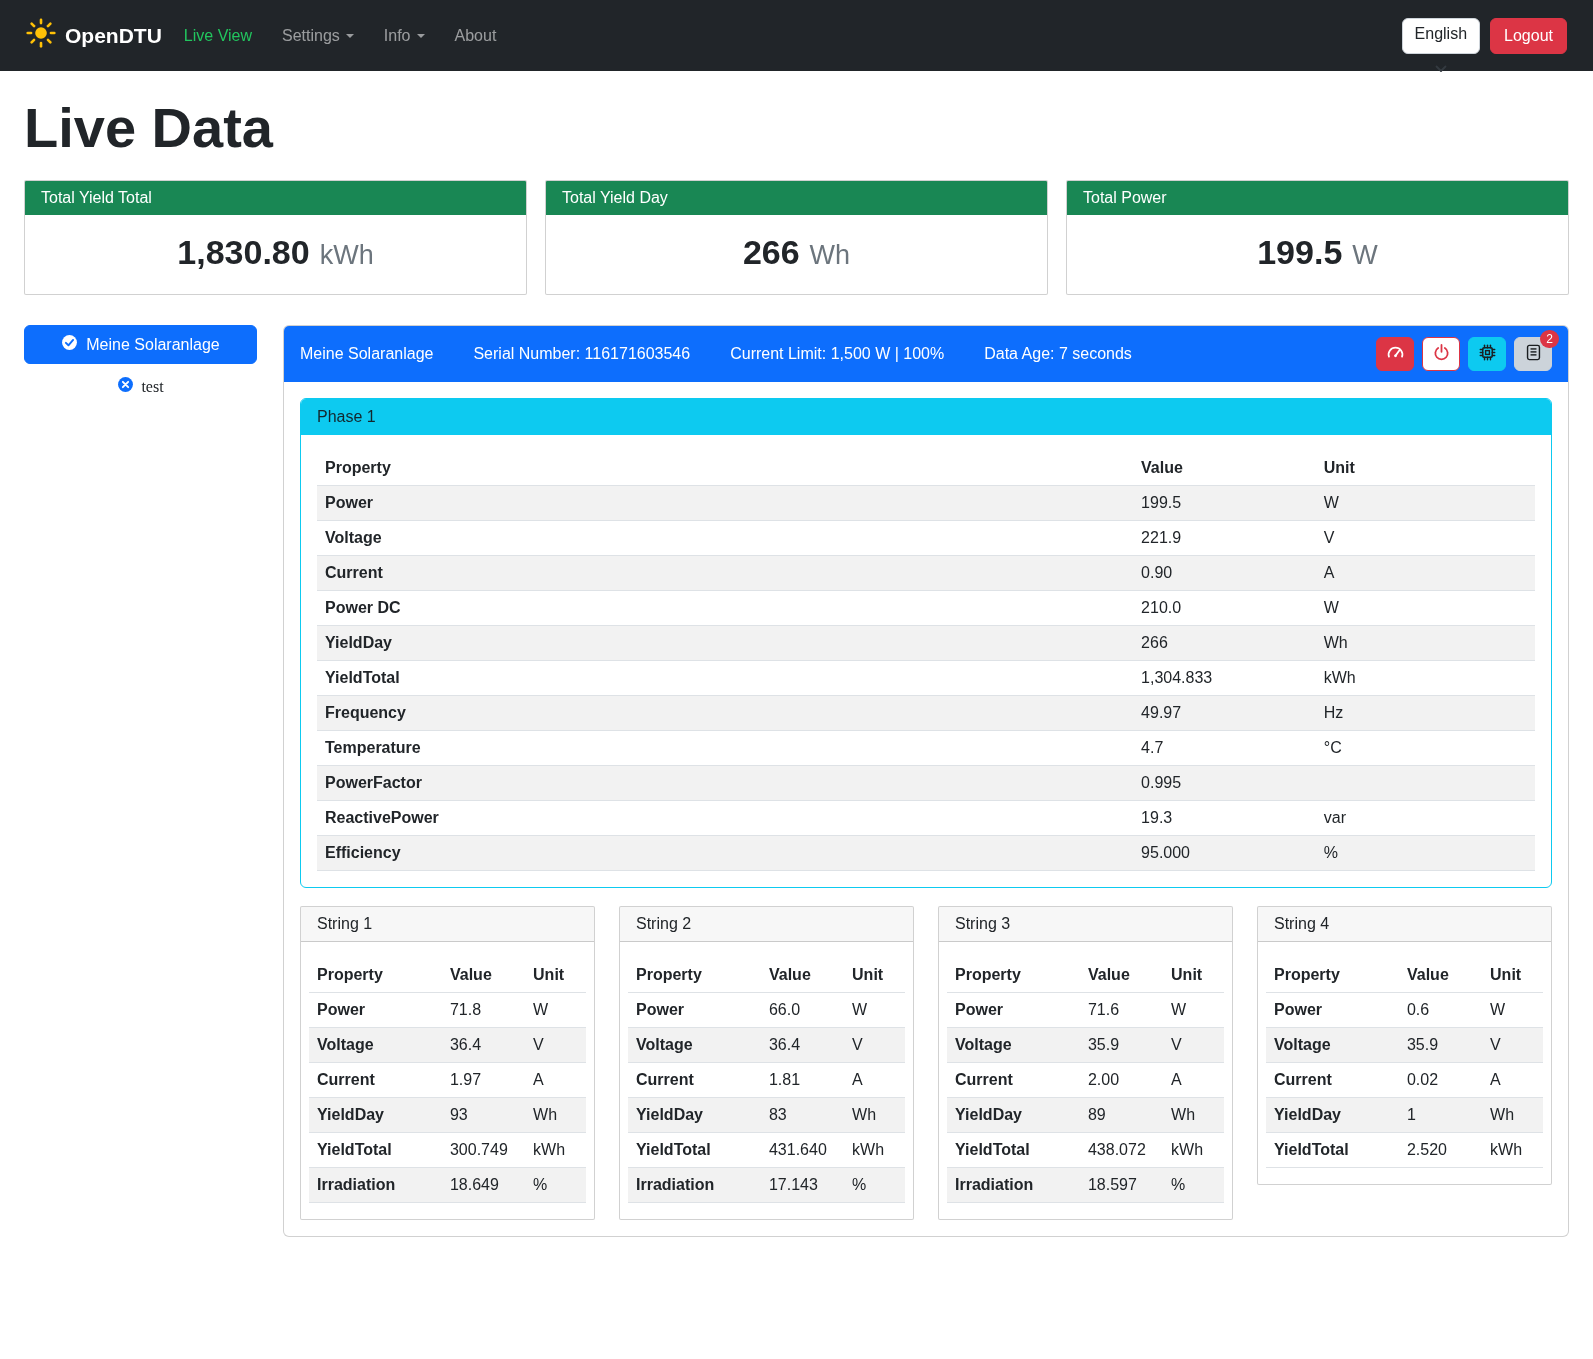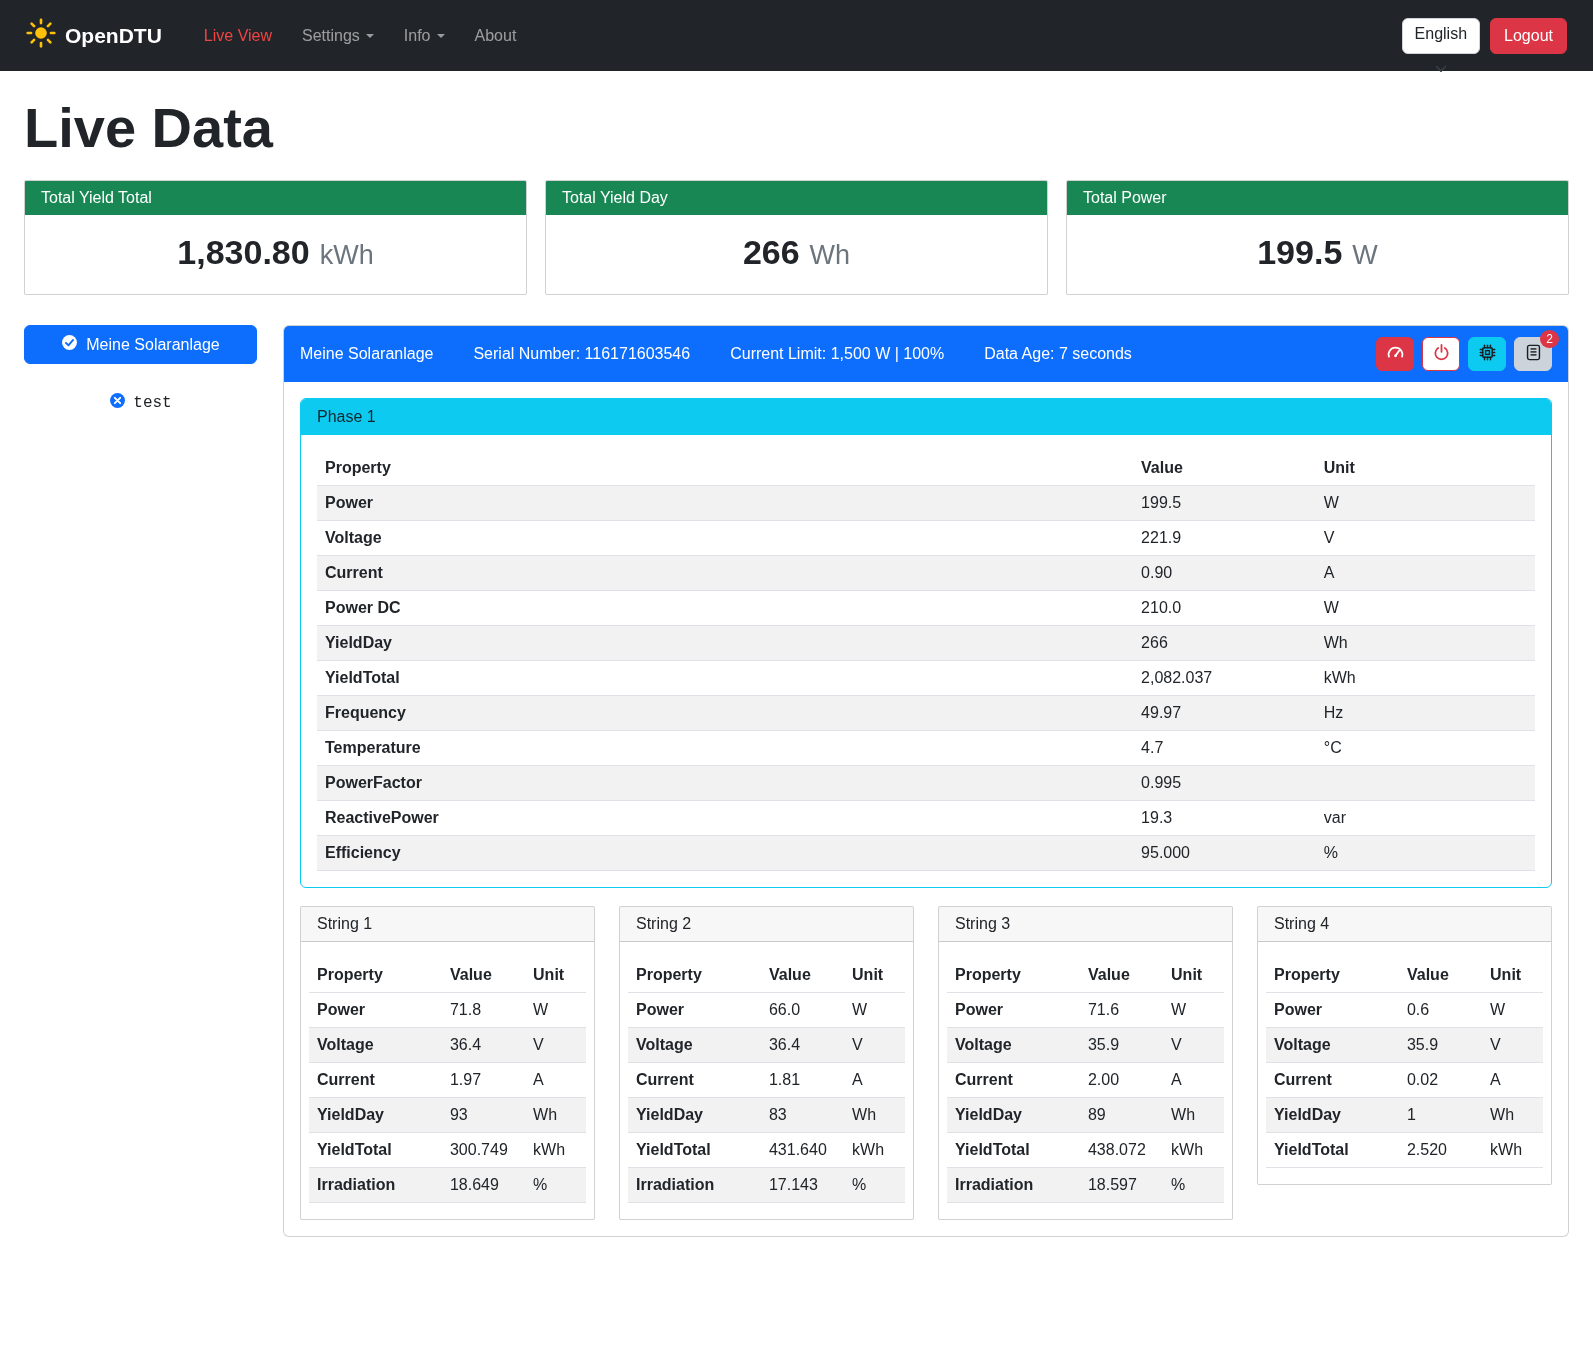--- a/index.html
+++ b/index.html
@@ -30,21 +30,21 @@
     margin-right: 22px;
   }
   .nav-links { display: flex; align-items: center; gap: 30px; }
   .nav-link {
     color: rgba(255,255,255,.55);
     text-decoration: none;
     cursor: pointer;
     display: inline-flex;
     align-items: center;
   }
-  .nav-link.active { color: #ef4444; margin-left: 20px; }
+  .nav-link.active { color: #22c55e; }
   .caret {
     display: inline-block;
     margin-left: 6px;
     border-top: 4px solid currentColor;
     border-left: 4px solid transparent;
     border-right: 4px solid transparent;
   }
   .navbar-right { margin-left: auto; display: flex; align-items: center; gap: 10px; }
   .lang-select {
     background: #fff;
@@ -115,28 +115,28 @@
     font-family: inherit;
     border-radius: 6px;
     padding: 8px 12px;
     display: flex;
     align-items: center;
     justify-content: center;
     gap: 8px;
     cursor: pointer;
   }
   .test-btn {
-    margin: 28px auto 0;
+    margin: 12px auto 0;
     display: flex;
     align-items: center;
     gap: 7px;
     background: none;
     border: none;
     font-size: 16px;
-    font-family: Liberation Mono, monospace;
+    font-family: Liberation Serif, serif;
     color: #212529;
     cursor: pointer;
   }
 
   
   .panel {
     flex: 1;
     border: 1px solid rgba(0,0,0,.18);
     border-radius: 6px;
     background: #fff;
@@ -404,21 +404,21 @@
                     <td class="col-val">210.0</td>
                     <td class="col-unit">W</td>
                   </tr>
                   <tr>
                     <td class="col-prop">YieldDay</td>
                     <td class="col-val">266</td>
                     <td class="col-unit">Wh</td>
                   </tr>
                   <tr>
                     <td class="col-prop">YieldTotal</td>
-                    <td class="col-val">2,082.037</td>
+                    <td class="col-val">1,304.833</td>
                     <td class="col-unit">kWh</td>
                   </tr>
                   <tr>
                     <td class="col-prop">Frequency</td>
                     <td class="col-val">49.97</td>
                     <td class="col-unit">Hz</td>
                   </tr>
                   <tr>
                     <td class="col-prop">Temperature</td>
                     <td class="col-val">4.7</td>

